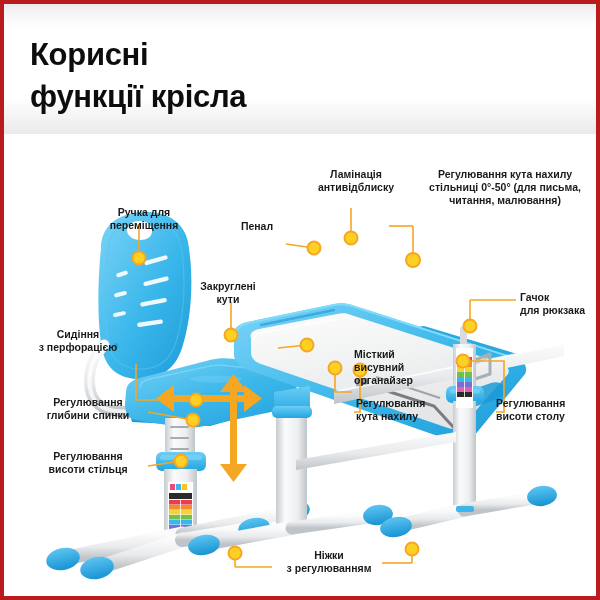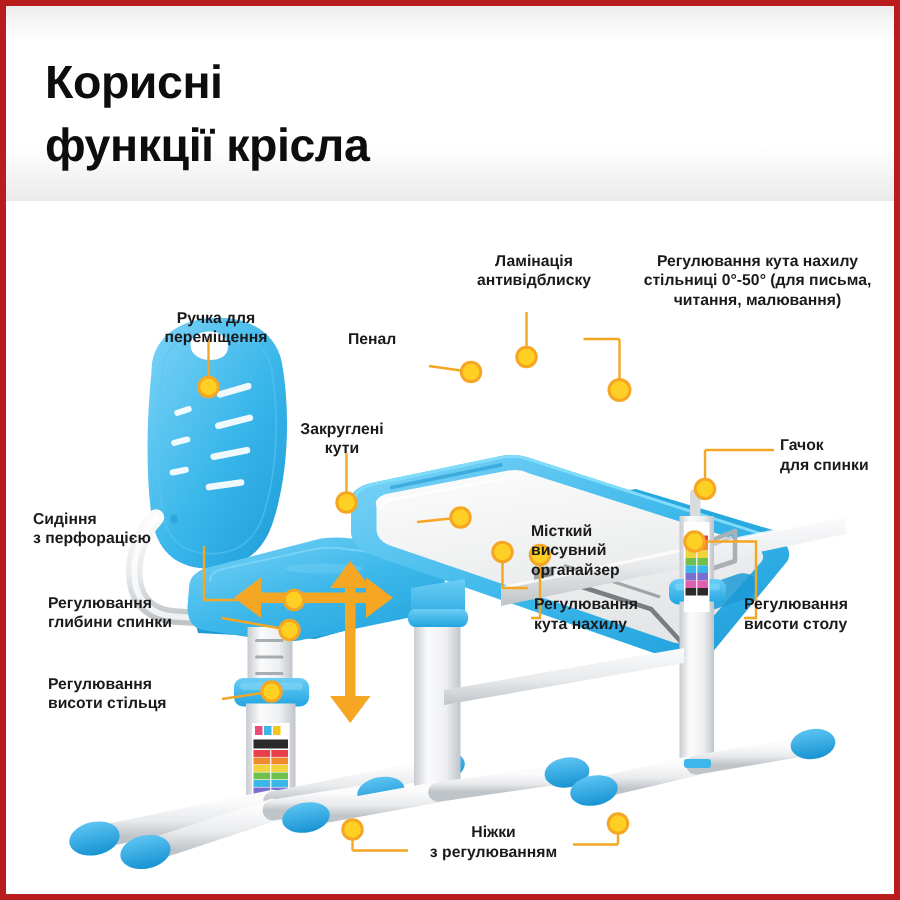--- a/index.html
+++ b/index.html
@@ -29,21 +29,21 @@
   #title .l2 { display:block; }
   
   #art { position:absolute; left:0; top:126px; width:592px; height:466px; }
   
   .lbl {
     position:absolute;
     font-size:10.5px; font-weight:bold; color:#1a1a1a;
     line-height:1.26; white-space:pre-line;
   }
   .lbl.c  { text-align:center; }
-  .lbl.r  { text-align:left; }
+  .lbl.r  { text-align:center; }
   .lbl.l  { text-align:left; }
 </style>
 </head>
 <body>
 
 <div id="stage">
 
   <div id="header">
     <div id="title">
       <span>Корисні</span>
@@ -320,22 +320,22 @@
 антивідблиску</div>
   <div class="lbl c" style="left:88px;  top:202px; width:104px;">Ручка для
 перeміщення</div>
   <div class="lbl c" style="left:410px; top:164px; width:182px;">Регулювання кута нахилу
 стільниці 0°-50° (для письма,
 читання, малювання)</div>
   <div class="lbl r" style="left:228px; top:216px; width:50px;">Пенал</div>
   <div class="lbl c" style="left:185px; top:256px; width:78px;margin-top:20px;">Закруглені
 кути</div>
   <div class="lbl l" style="left:516px; top:287px; width:78px;">Гачок
-для спинки</div>
-  <div class="lbl r" style="left:18px;  top:336px; width:112px;">Сидіння
+для рюкзака</div>
+  <div class="lbl r" style="left:18px;  top:324px; width:112px;">Сидіння
 з перфорацією</div>
   <div class="lbl l" style="left:350px; top:344px; width:90px;">Місткий
 висувний
 органайзер</div>
   <div class="lbl r" style="left:28px;  top:392px; width:112px;">Регулювання
 глибини спинки</div>
   <div class="lbl l" style="left:352px; top:393px; width:94px;">Регулювання
 кута нахилу</div>
   <div class="lbl l" style="left:492px; top:393px; width:98px;">Регулювання
 висоти столу</div>

